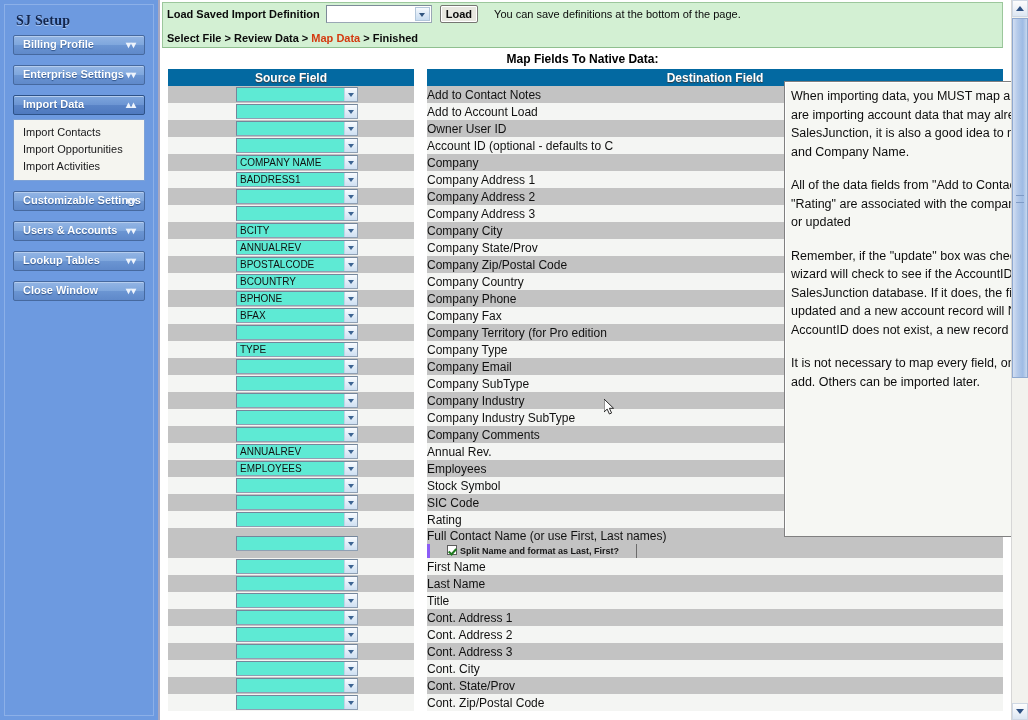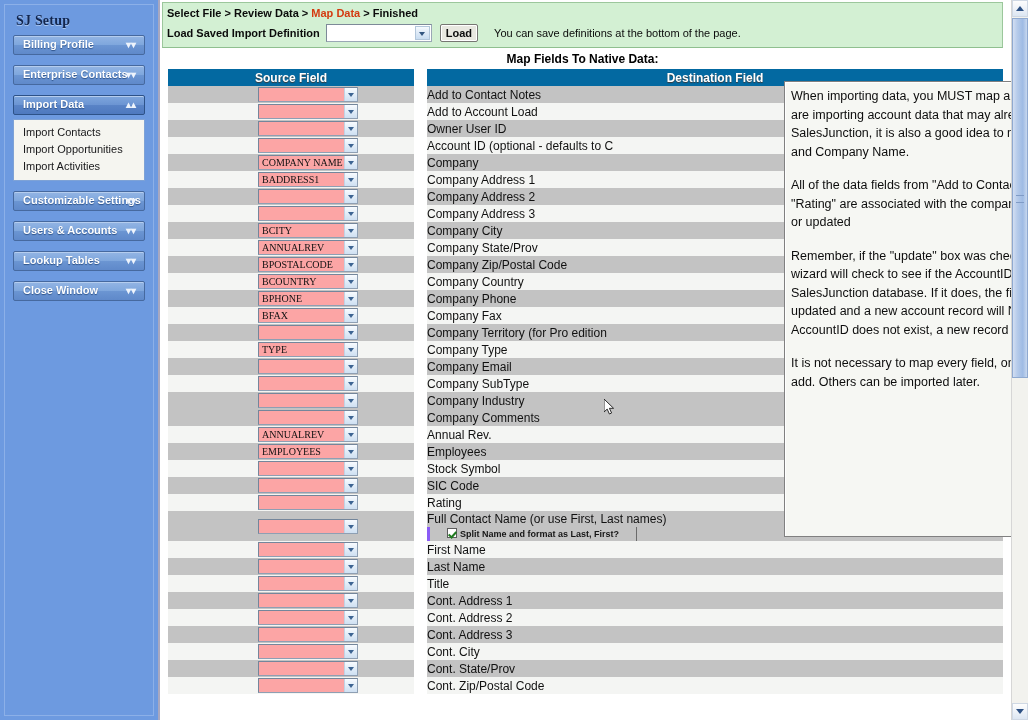--- a/index.html
+++ b/index.html
@@ -254,31 +254,30 @@
     padding-left: 7px;
     white-space: nowrap;
     overflow: hidden;
     font-size: 12px;
     color: #111111;
   }
   td.srccell { padding: 0 3px 0 0; }
 
   .cellselect {
     position: relative;
-    width: 100px;
+    width: 122px;
     height: 15px;
     margin: 1px 0 1px 0;
-    background: #fca5a5;
+    background: #5eead4;
     border: 1px solid #8e9fb3;
     border-top-color: #74869b;
     border-left-color: #74869b;
     box-sizing: border-box;
     cursor: pointer;
     float: right;
-    font-family: Liberation Serif, serif;
   }
   .cellselect .txt {
     position: absolute;
     left: 3px; top: 0px;
     font-size: 10px;
     color: #111111;
     line-height: 13px;
     white-space: nowrap;
     overflow: hidden;
     width: 94px;
@@ -426,21 +425,21 @@
   <div id="sidebar">
     <div id="sidebar-inner">
       <div id="sidebar-title">SJ Setup</div>
 
       <div class="nav-btn">
         <span class="lbl">Billing Profile</span>
         <span class="chev">▾▾</span>
       </div>
 
       <div class="nav-btn">
-        <span class="lbl">Enterprise Contacts</span>
+        <span class="lbl">Enterprise Settings</span>
         <span class="chev">▾▾</span>
       </div>
 
       <div class="nav-btn active">
         <span class="lbl">Import Data</span>
         <span class="chev">▴▴</span>
       </div>
 
       <div id="submenu">
         <div class="submenu-item">Import Contacts</div>
@@ -467,31 +466,31 @@
         <span class="lbl">Close Window</span>
         <span class="chev">▾▾</span>
       </div>
     </div>
   </div>
 
   <div id="main">
     <div id="mainpad">
 
       <div id="greenband">
-        <div id="breadcrumb">
-          <span>Select File</span><span class="sep"> &gt; </span><span>Review Data</span><span class="sep"> &gt; </span><span class="cur">Map Data</span><span class="sep"> &gt; </span><span>Finished</span>
-        </div>
         <div id="loadrow">
           <span class="lbl">Load Saved Import Definition</span>
           <div class="ie-select" id="defselect">
             <span class="txt"></span>
             <span class="arrowbox"></span>
           </div>
           <div id="loadbtn">Load</div>
           <span id="loadhint">You can save definitions at the bottom of the page.</span>
+        </div>
+        <div id="breadcrumb">
+          <span>Select File</span><span class="sep"> &gt; </span><span>Review Data</span><span class="sep"> &gt; </span><span class="cur">Map Data</span><span class="sep"> &gt; </span><span>Finished</span>
         </div>
       </div>
 
       <div id="maptitle">Map Fields To Native Data:</div>
 
       <div id="tablewrap">
         <table class="grid">
           <colgroup>
             <col class="c-gutter">
               <col class="c-src">
@@ -766,20 +765,34 @@
                     <span class="txt"></span>
                     <span class="arrowbox"></span>
                   </div>
                 </td>
                 <td class="band"></td>
                 <td class="gapcell"></td>
                 <td class="band destcell">
                   <div>Company Industry</div>
                 </td>
               </tr>
+              <tr class="r-odd">
+                <td class="band"></td>
+                <td class="band srccell">
+                  <div class="cellselect">
+                    <span class="txt"></span>
+                    <span class="arrowbox"></span>
+                  </div>
+                </td>
+                <td class="band"></td>
+                <td class="gapcell"></td>
+                <td class="band destcell">
+                  <div>Company Industry SubType</div>
+                </td>
+              </tr>
               <tr class="r-even">
                 <td class="band"></td>
                 <td class="band srccell">
                   <div class="cellselect">
                     <span class="txt"></span>
                     <span class="arrowbox"></span>
                   </div>
                 </td>
                 <td class="band"></td>
                 <td class="gapcell"></td>

